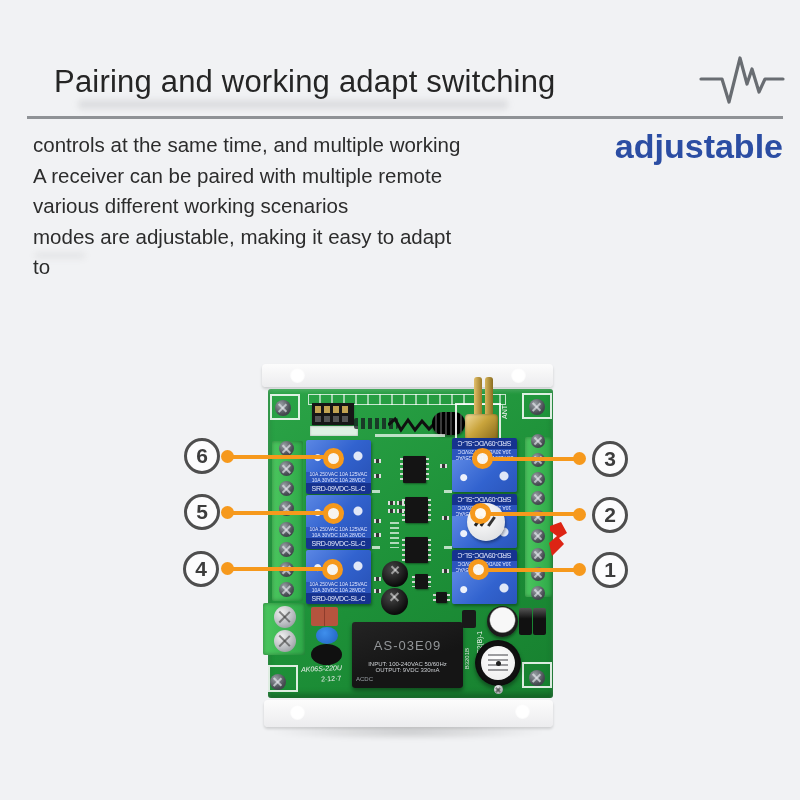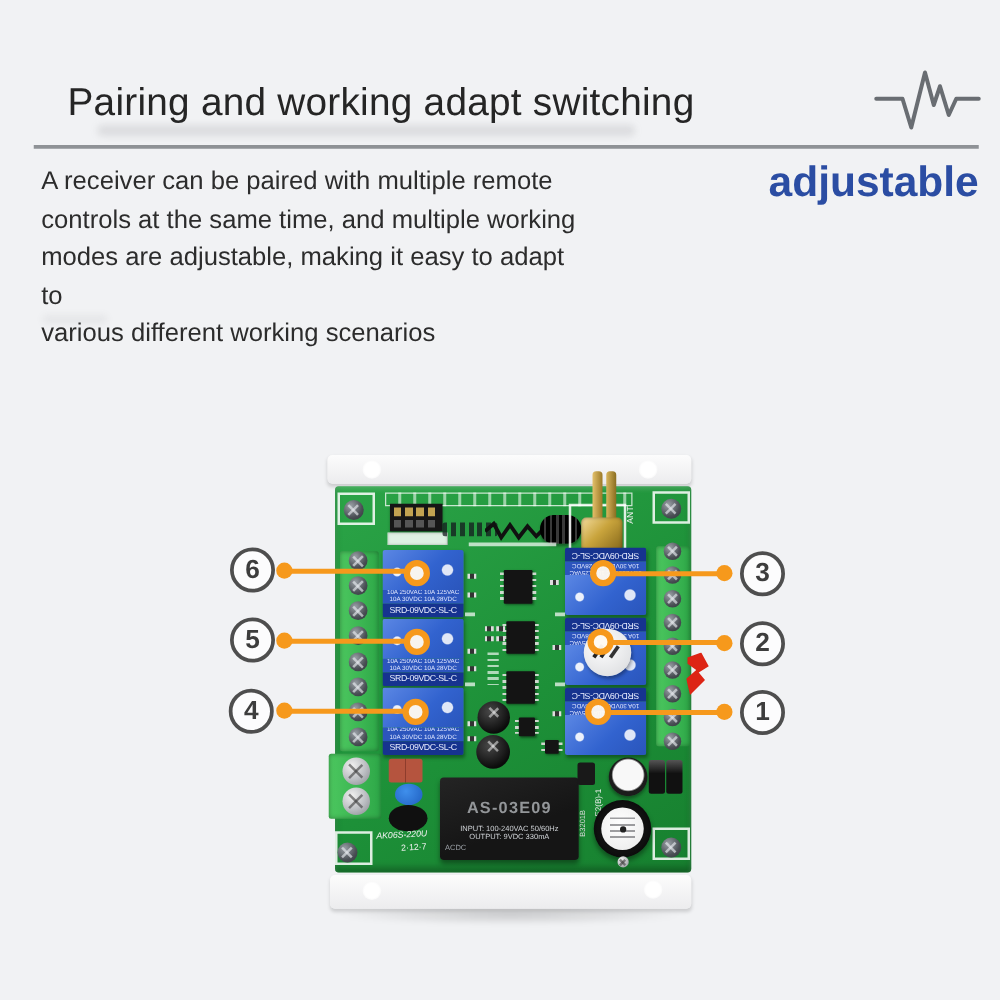--- a/index.html
+++ b/index.html
@@ -83,24 +83,24 @@
 <div class="page">
 
   <div class="abs title">Pairing and working adapt switching</div>
   <div class="abs ghost" style="left:78px;top:100px;width:430px;height:9px"></div>
   <svg class="abs pulse" width="90" height="58" viewBox="0 0 90 58">
     <polyline points="4,27 25,27 32,50 43,6 50,32 55,17 62,40 68,27 86,27" fill="none" stroke="#696d72" stroke-width="3.2" stroke-linejoin="round" stroke-linecap="round"></polyline>
   </svg>
   <div class="abs rule"></div>
 
   <div class="abs intro">
+    <div>controls at the same time, and multiple working</div>
     <div>A receiver can be paired with multiple remote</div>
-    <div>controls at the same time, and multiple working</div>
+    <div>various different working scenarios</div>
     <div>modes are adjustable, making it easy to adapt to</div>
-    <div>various different working scenarios</div>
   </div>
   <div class="abs ghost" style="left:34px;top:252px;width:52px;height:7px;opacity:.6"></div>
 
   <div class="abs side-heading">
     <div>adjustable</div>
   </div>
 
   <div class="abs board-shadow"></div>
 
   <div class="abs rail" style="left:262px;top:364px;width:291px;height:23px;z-index:1">
@@ -248,21 +248,21 @@
     <div class="ic" style="left:137px;top:148px;width:23px;height:26px"></div>
     <div class="ic" style="left:147px;top:185px;width:13px;height:15px"></div>
     <div class="ic" style="left:168px;top:203px;width:11px;height:11px"></div>
 
     <div class="cap" style="left:114px;top:172px;width:26px;height:26px"></div>
     <div class="cap" style="left:113px;top:199px;width:27px;height:27px"></div>
 
     <div class="abs" style="left:84px;top:233px;width:111px;height:66px;border-radius:3px;
                 background:linear-gradient(160deg,#242424,#151515 60%);
                 box-shadow:0 3px 4px rgba(0,0,0,.4);text-align:center">
-      <div style="margin-top:16px;color:#939699;font-weight:bold;font-size:13px;letter-spacing:1px">AS-03E09</div>
+      <div style="margin-top:16px;color:#939699;font-weight:normal;font-size:13px;letter-spacing:1px">AS-03E09</div>
       <div style="margin-top:8px;color:#cfd2d6;font-size:6px">INPUT: 100-240VAC 50/60Hz</div>
       <div style="color:#cfd2d6;font-size:6px">OUTPUT: 9VDC 330mA</div>
       <div style="position:absolute;left:4px;bottom:6px;color:#9ba0a6;font-size:6px">ACDC</div>
     </div>
 
     <div class="abs" style="left:194px;top:221px;width:14px;height:18px;background:#191919;border-radius:2px"></div>
     <div class="abs silk vtext" style="left:208px;top:242px;font-size:6.5px">E2(B)-1</div>
     <div class="abs vtext" style="left:196px;top:259px;font-size:6px;color:#ddd">B3201B</div>
     <div class="abs" style="left:219px;top:217px;width:31px;height:31px;border-radius:50%;
                 background:radial-gradient(circle at 50% 45%,#f8f8f8 0 52%,#1c1c1c 58%);

